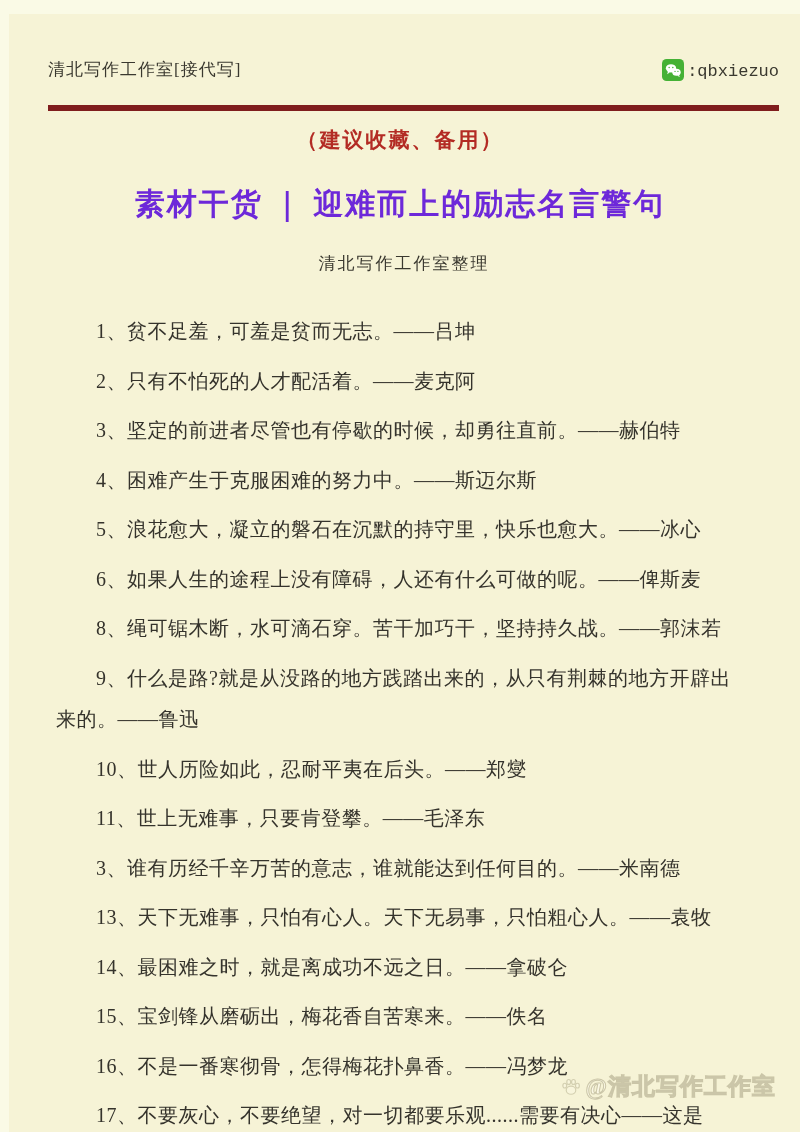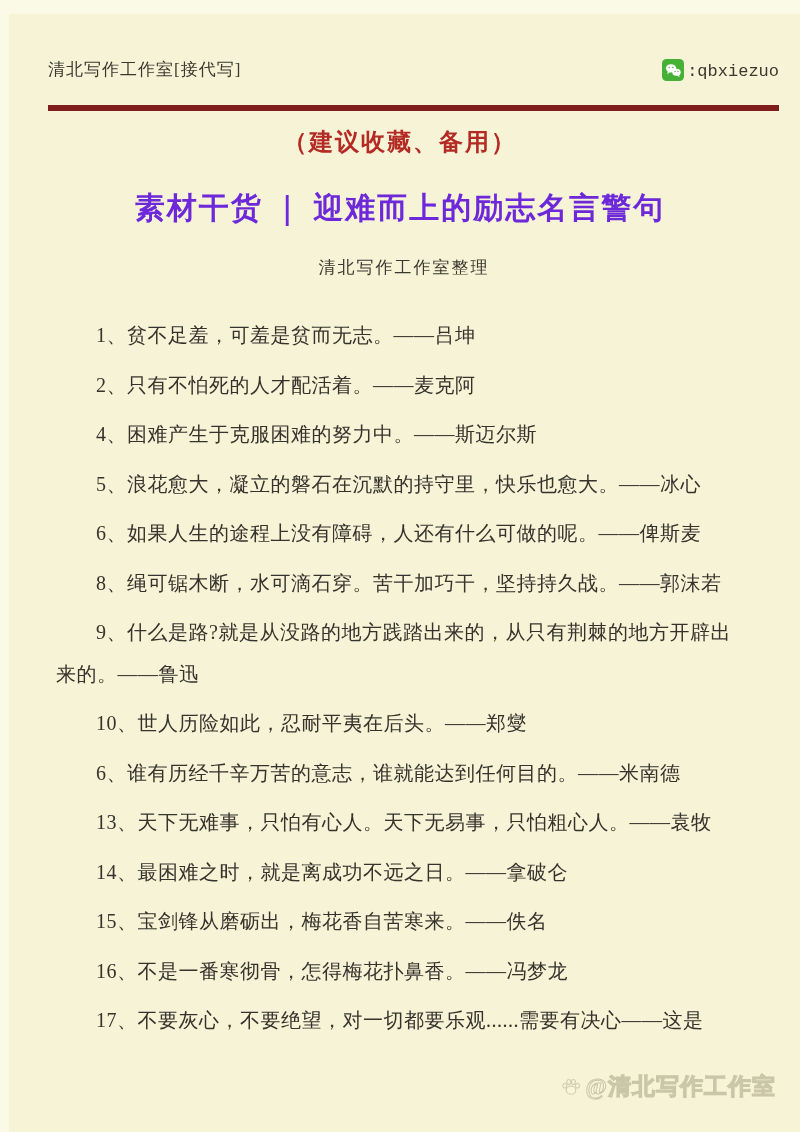--- a/index.html
+++ b/index.html
@@ -50,21 +50,21 @@
     font-family: "Liberation Mono", "DejaVu Sans Mono", monospace;
   }
   .wechat-badge {
     width: 22px;
     height: 22px;
     display: inline-block;
   }
   .notice {
     margin-top: 15px;
     text-align: center;
-    font-size: 24px;
+    font-size: 21px;
     font-weight: bold;
     letter-spacing: 2px;
   }
   .title {
     margin-top: 30px;
     text-align: center;
     font-size: 30px;
     font-weight: bold;
     letter-spacing: 2px;
     color: #6d28d9;
@@ -133,27 +133,29 @@
 
   <div class="notice" style="color:#b32b24;">（建议收藏、备用）</div>
 
   <h1 class="title">素材干货 ｜ 迎难而上的励志名言警句</h1>
 
   <div class="subtitle">清北写作工作室整理</div>
 
   <div class="quotes">
       <p class="quote">1、贫不足羞，可羞是贫而无志。——吕坤</p>
       <p class="quote">2、只有不怕死的人才配活着。——麦克阿</p>
+      <p class="quote">3、坚定的前进者尽管也有停歇的时候，却勇往直前。——赫伯特</p>
       <p class="quote">4、困难产生于克服困难的努力中。——斯迈尔斯</p>
       <p class="quote">5、浪花愈大，凝立的磐石在沉默的持守里，快乐也愈大。——冰心</p>
       <p class="quote">6、如果人生的途程上没有障碍，人还有什么可做的呢。——俾斯麦</p>
       <p class="quote">8、绳可锯木断，水可滴石穿。苦干加巧干，坚持持久战。——郭沫若</p>
       <p class="quote">9、什么是路?就是从没路的地方践踏出来的，从只有荆棘的地方开辟出来的。——鲁迅</p>
       <p class="quote">10、世人历险如此，忍耐平夷在后头。——郑燮</p>
-      <p class="quote">6、谁有历经千辛万苦的意志，谁就能达到任何目的。——米南德</p>
+      <p class="quote">11、世上无难事，只要肯登攀。——毛泽东</p>
+      <p class="quote">3、谁有历经千辛万苦的意志，谁就能达到任何目的。——米南德</p>
       <p class="quote">13、天下无难事，只怕有心人。天下无易事，只怕粗心人。——袁牧</p>
       <p class="quote">14、最困难之时，就是离成功不远之日。——拿破仑</p>
       <p class="quote">15、宝剑锋从磨砺出，梅花香自苦寒来。——佚名</p>
       <p class="quote">16、不是一番寒彻骨，怎得梅花扑鼻香。——冯梦龙</p>
       <p class="quote">17、不要灰心，不要绝望，对一切都要乐观......需要有决心——这是</p>
     </div>
 
   <div class="watermark">
     <svg class="paw" viewBox="0 0 24 24" fill="none" stroke="rgba(176,171,137,0.9)" stroke-width="1.3">
       <ellipse cx="12" cy="15.5" rx="5.2" ry="4.4" fill="rgba(252,250,233,0.6)"></ellipse>

